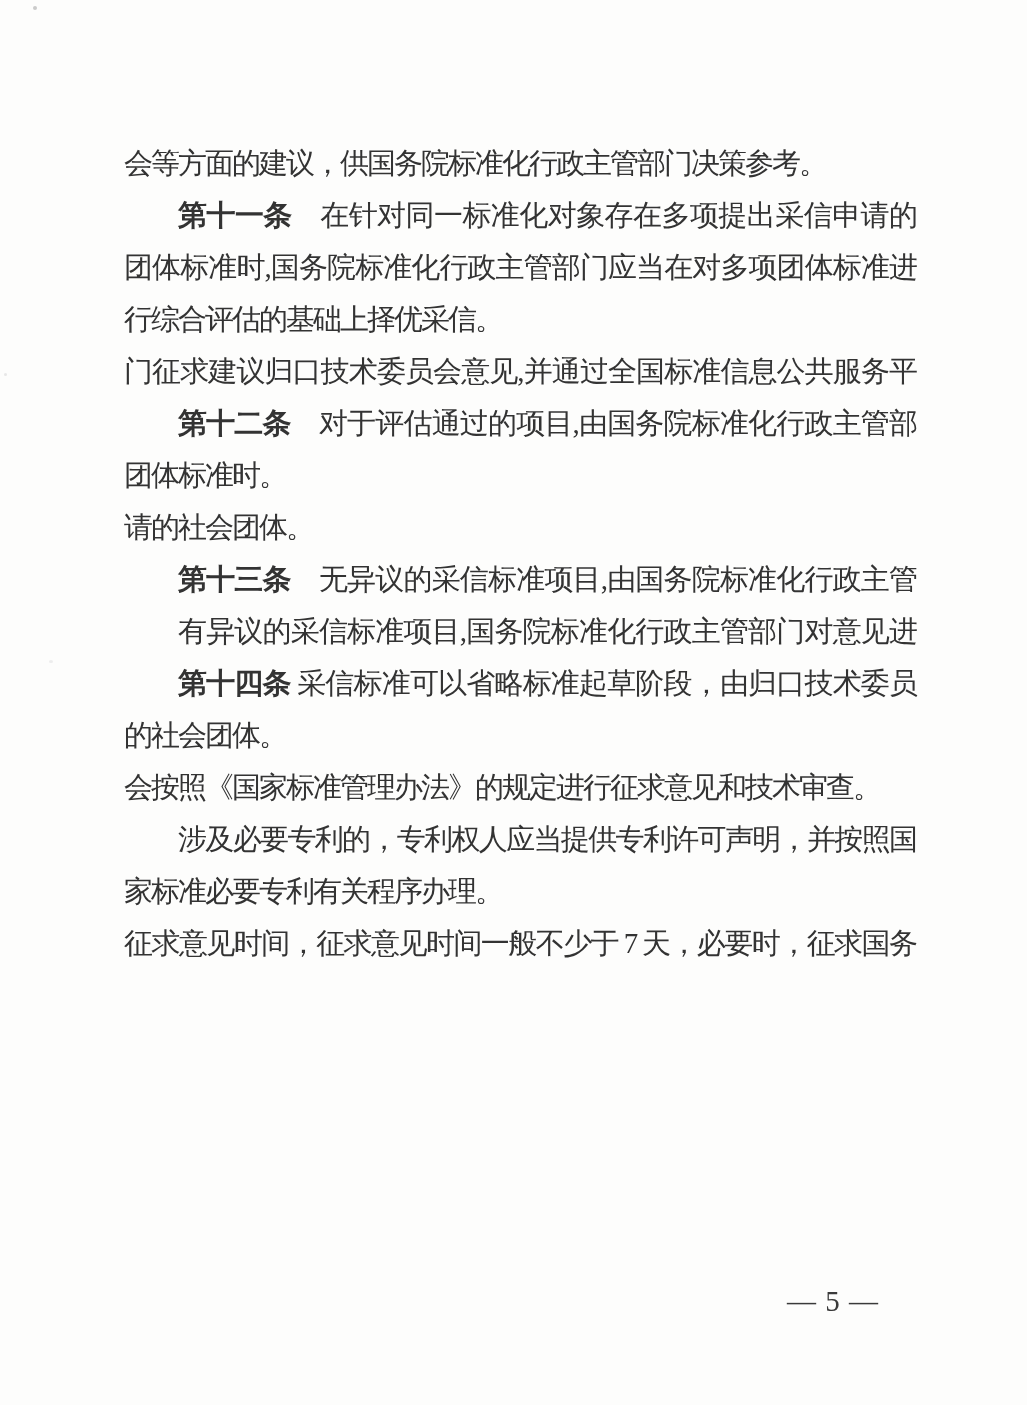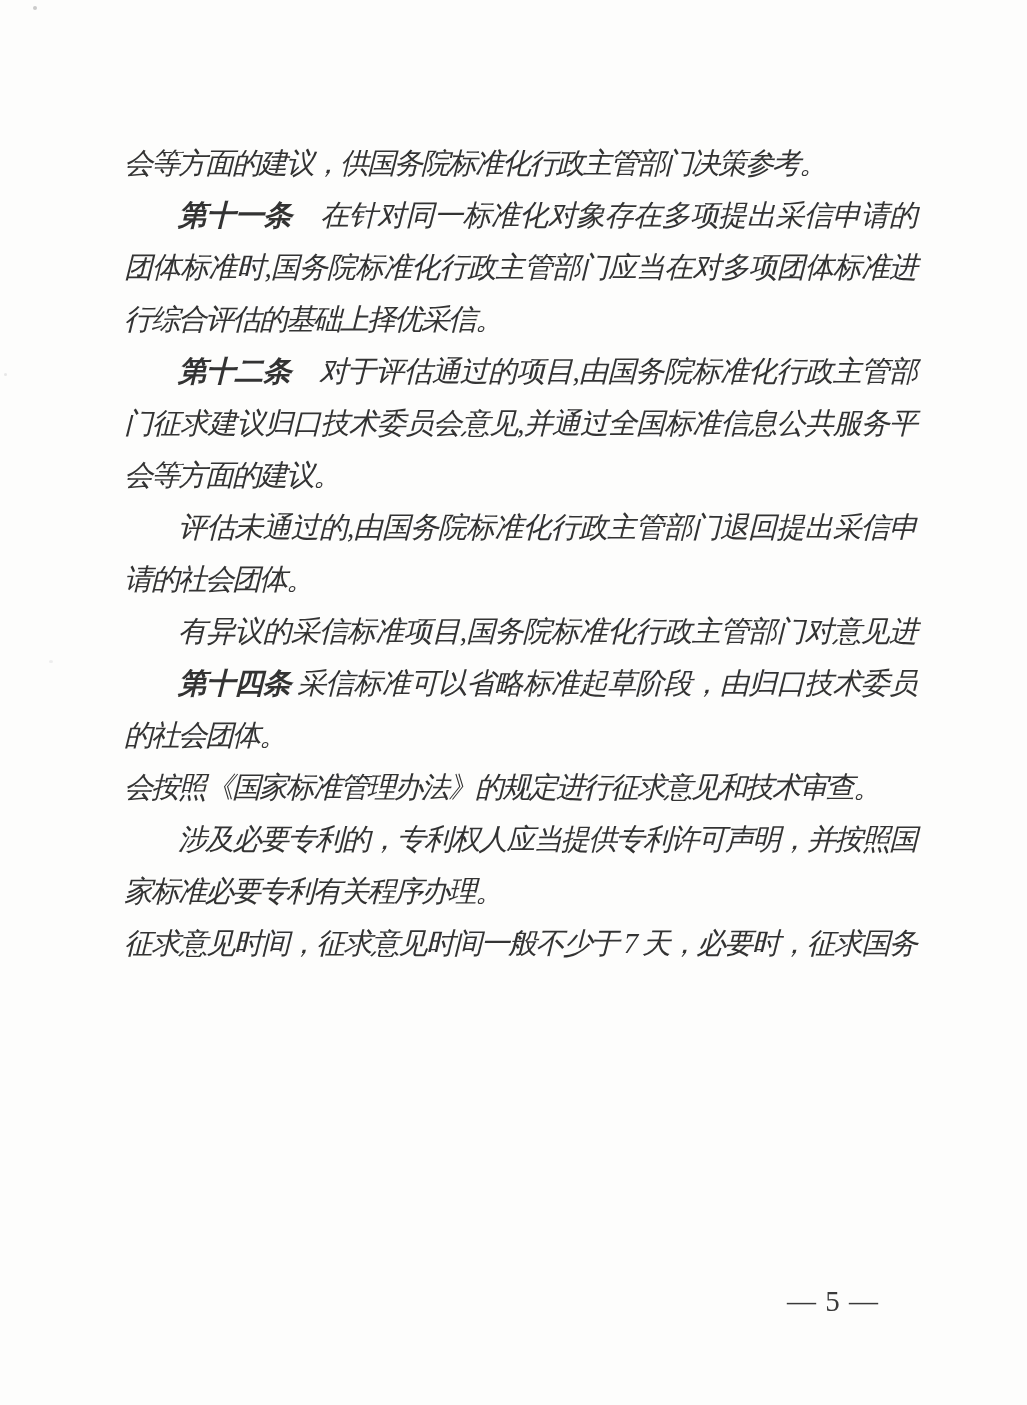--- a/index.html
+++ b/index.html
@@ -16,21 +16,20 @@
     color: #333333;
     overflow: hidden;
   }
   .body-text {
     position: absolute;
     left: 124px;
     top: 137px;
     width: 792px;
     font-size: 29px;
     letter-spacing: -2px;
-    font-style: italic;
   }
   .line {
     height: 52px;
     line-height: 52px;
     text-align: left;
   }
   .line.just {
     text-align: justify;
     text-align-last: justify;
   }
@@ -62,25 +61,25 @@
 <div class="page" style="background: rgb(253, 253, 252); color: rgb(51, 51, 51);">
   <span class="speck s1"></span>
   <span class="speck s2"></span>
   <span class="speck s3"></span>
 
   <div class="body-text">
       <div class="line">会等方面的建议，供国务院标准化行政主管部门决策参考。</div>
       <div class="line just indent"><b>第十一条</b>　在针对同一标准化对象存在多项提出采信申请的</div>
       <div class="line just">团体标准时,国务院标准化行政主管部门应当在对多项团体标准进</div>
       <div class="line">行综合评估的基础上择优采信。</div>
+      <div class="line just">门征求建议归口技术委员会意见,并通过全国标准信息公共服务平</div>
       <div class="line just indent"><b>第十二条</b>　对于评估通过的项目,由国务院标准化行政主管部</div>
-      <div class="line just">门征求建议归口技术委员会意见,并通过全国标准信息公共服务平</div>
-      <div class="line">会等方面的建议。</div>
-      <div class="line just indent">评估未通过的,由国务院标准化行政主管部门退回提出采信申</div>
+      <div class="line">团体标准时。</div>
       <div class="line">请的社会团体。</div>
+      <div class="line just indent"><b>第十三条</b>　无异议的采信标准项目,由国务院标准化行政主管</div>
       <div class="line just indent">有异议的采信标准项目,国务院标准化行政主管部门对意见进</div>
       <div class="line just indent"><b>第十四条</b> 采信标准可以省略标准起草阶段，由归口技术委员</div>
       <div class="line">的社会团体。</div>
       <div class="line">会按照《国家标准管理办法》的规定进行征求意见和技术审查。</div>
       <div class="line just indent">涉及必要专利的，专利权人应当提供专利许可声明，并按照国</div>
       <div class="line">家标准必要专利有关程序办理。</div>
       <div class="line just">征求意见时间，征求意见时间一般不少于 7 天，必要时，征求国务</div>
     </div>
 
   <div class="page-num">— 5 —</div>

